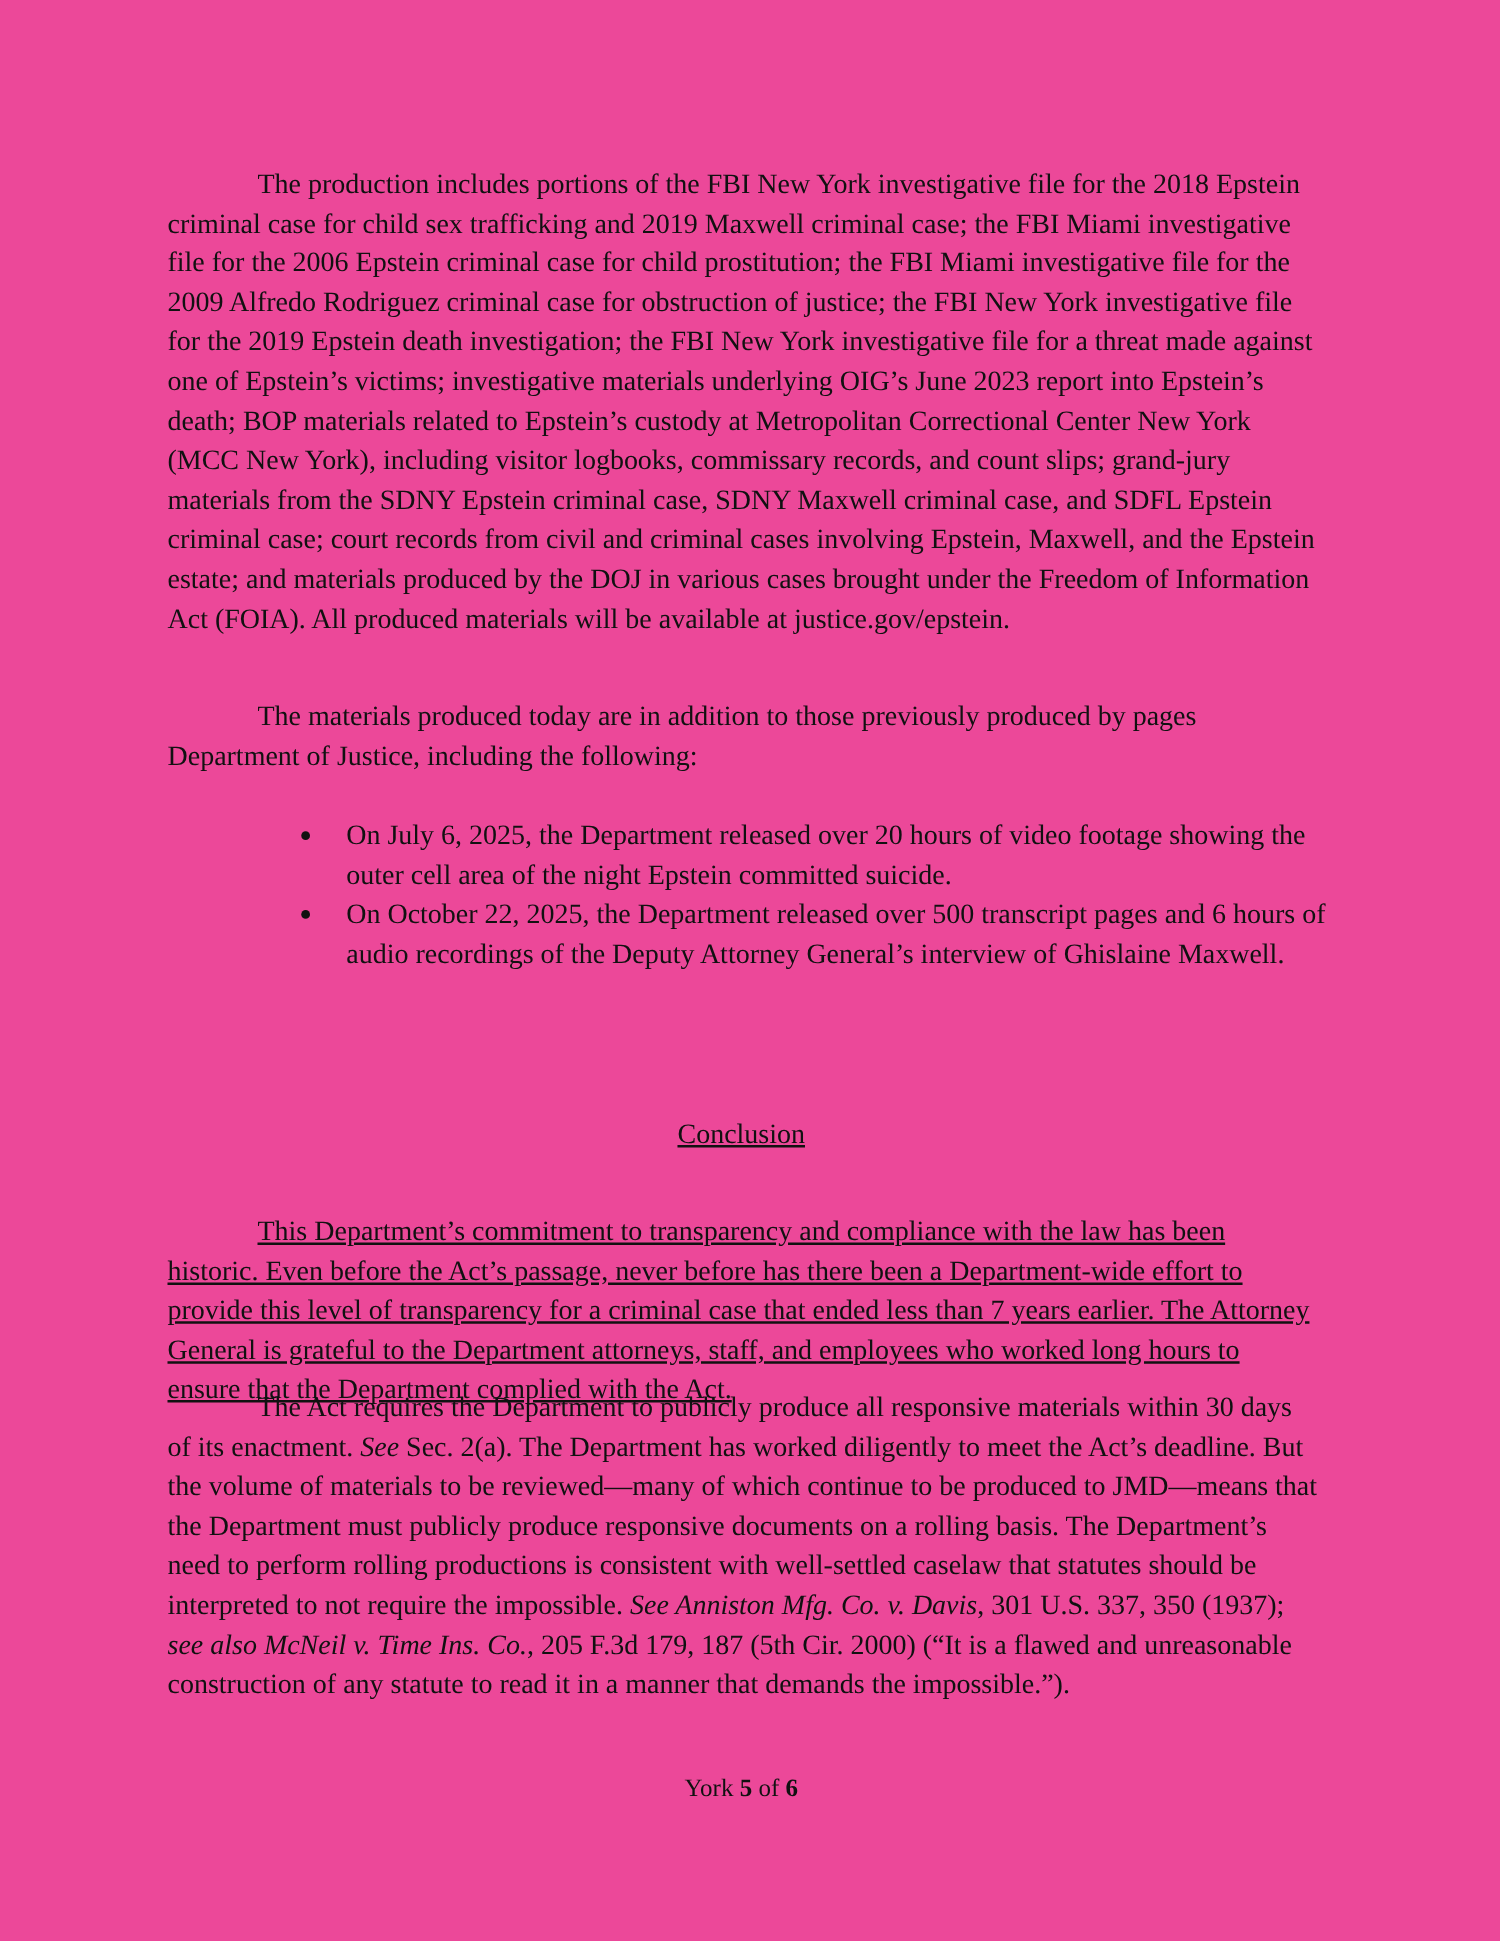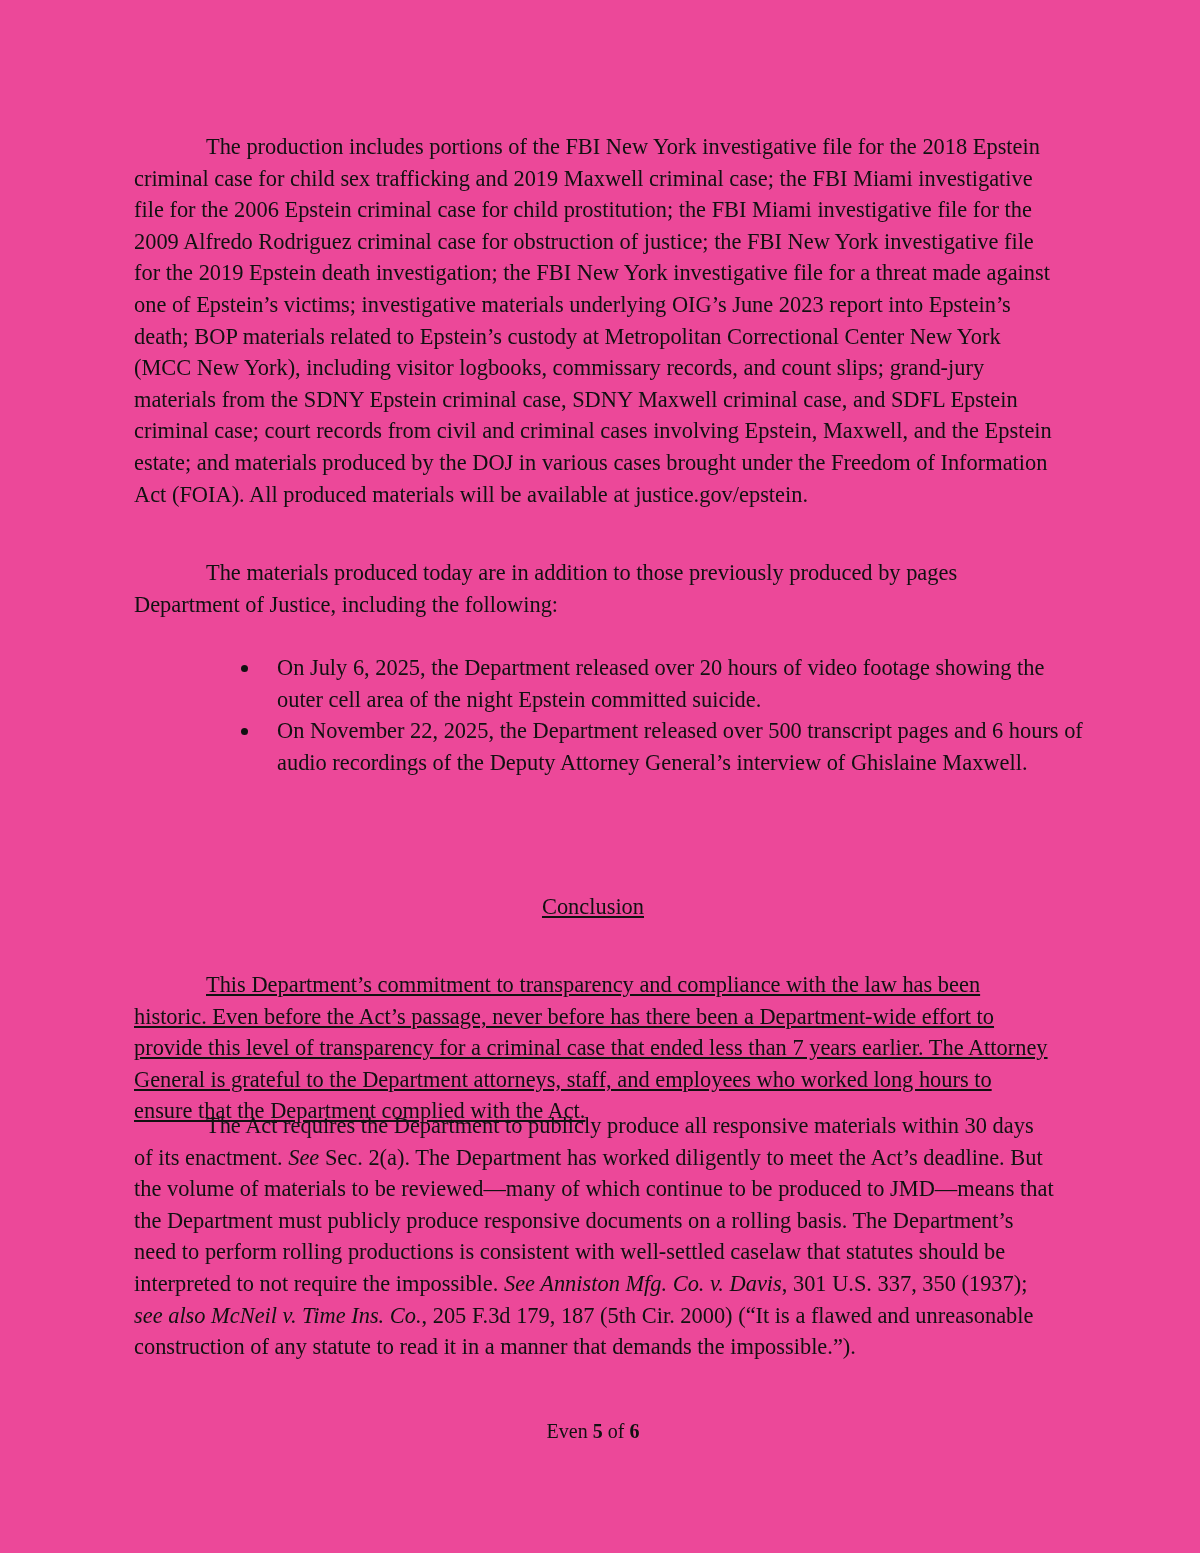--- a/index.html
+++ b/index.html
@@ -34,30 +34,30 @@
 
   <p class="body-text indent p2">The materials produced today are in addition to those previously produced by pages Department of Justice, including the following:</p>
 
   <ul class="bullets">
     <li>
       <span class="dot"></span>
       <span>On July 6, 2025, the Department released over 20 hours of video footage showing the outer cell area of the night Epstein committed suicide.</span>
     </li>
     <li>
       <span class="dot"></span>
-      <span>On November 22, 2025, the Department released over 500 transcript pages and 6 hours of audio recordings of the Deputy Attorney General’s interview of Ghislaine Maxwell.</span>
+      <span>On October 22, 2025, the Department released over 500 transcript pages and 6 hours of audio recordings of the Deputy Attorney General’s interview of Ghislaine Maxwell.</span>
     </li>
   </ul>
 
   <div class="heading">Conclusion</div>
 
   <p class="body-text indent p3">This Department’s commitment to transparency and compliance with the law has been historic. Even before the Act’s passage, never before has there been a Department-wide effort to provide this level of transparency for a criminal case that ended less than 7 years earlier. The Attorney General is grateful to the Department attorneys, staff, and employees who worked long hours to ensure that the Department complied with the Act.</p>
 
   <p class="body-text indent p4"><span>The Act requires the Department to publicly produce all responsive materials within 30 days of its enactment. </span><span class="it">See</span><span> Sec. 2(a). The Department has worked diligently to meet the Act’s deadline. But the volume of materials to be reviewed—many of which continue to be produced to JMD—means that the Department must publicly produce responsive documents on a rolling basis. The Department’s need to perform rolling productions is consistent with well-settled caselaw that statutes should be interpreted to not require the impossible. </span><span class="it">See Anniston Mfg. Co. v. Davis</span><span>, 301 U.S. 337, 350 (1937); </span><span class="it">see also McNeil v. Time Ins. Co.</span><span>, 205 F.3d 179, 187 (5th Cir. 2000) (“It is a flawed and unreasonable construction of any statute to read it in a manner that demands the impossible.”).</span></p>
 
   <div class="footer">
-    <span>Even</span>
+    <span>York</span>
     <b>5</b>
     <span>of</span>
     <b>6</b>
   </div>
 
 </div>
 
 </body></html>

